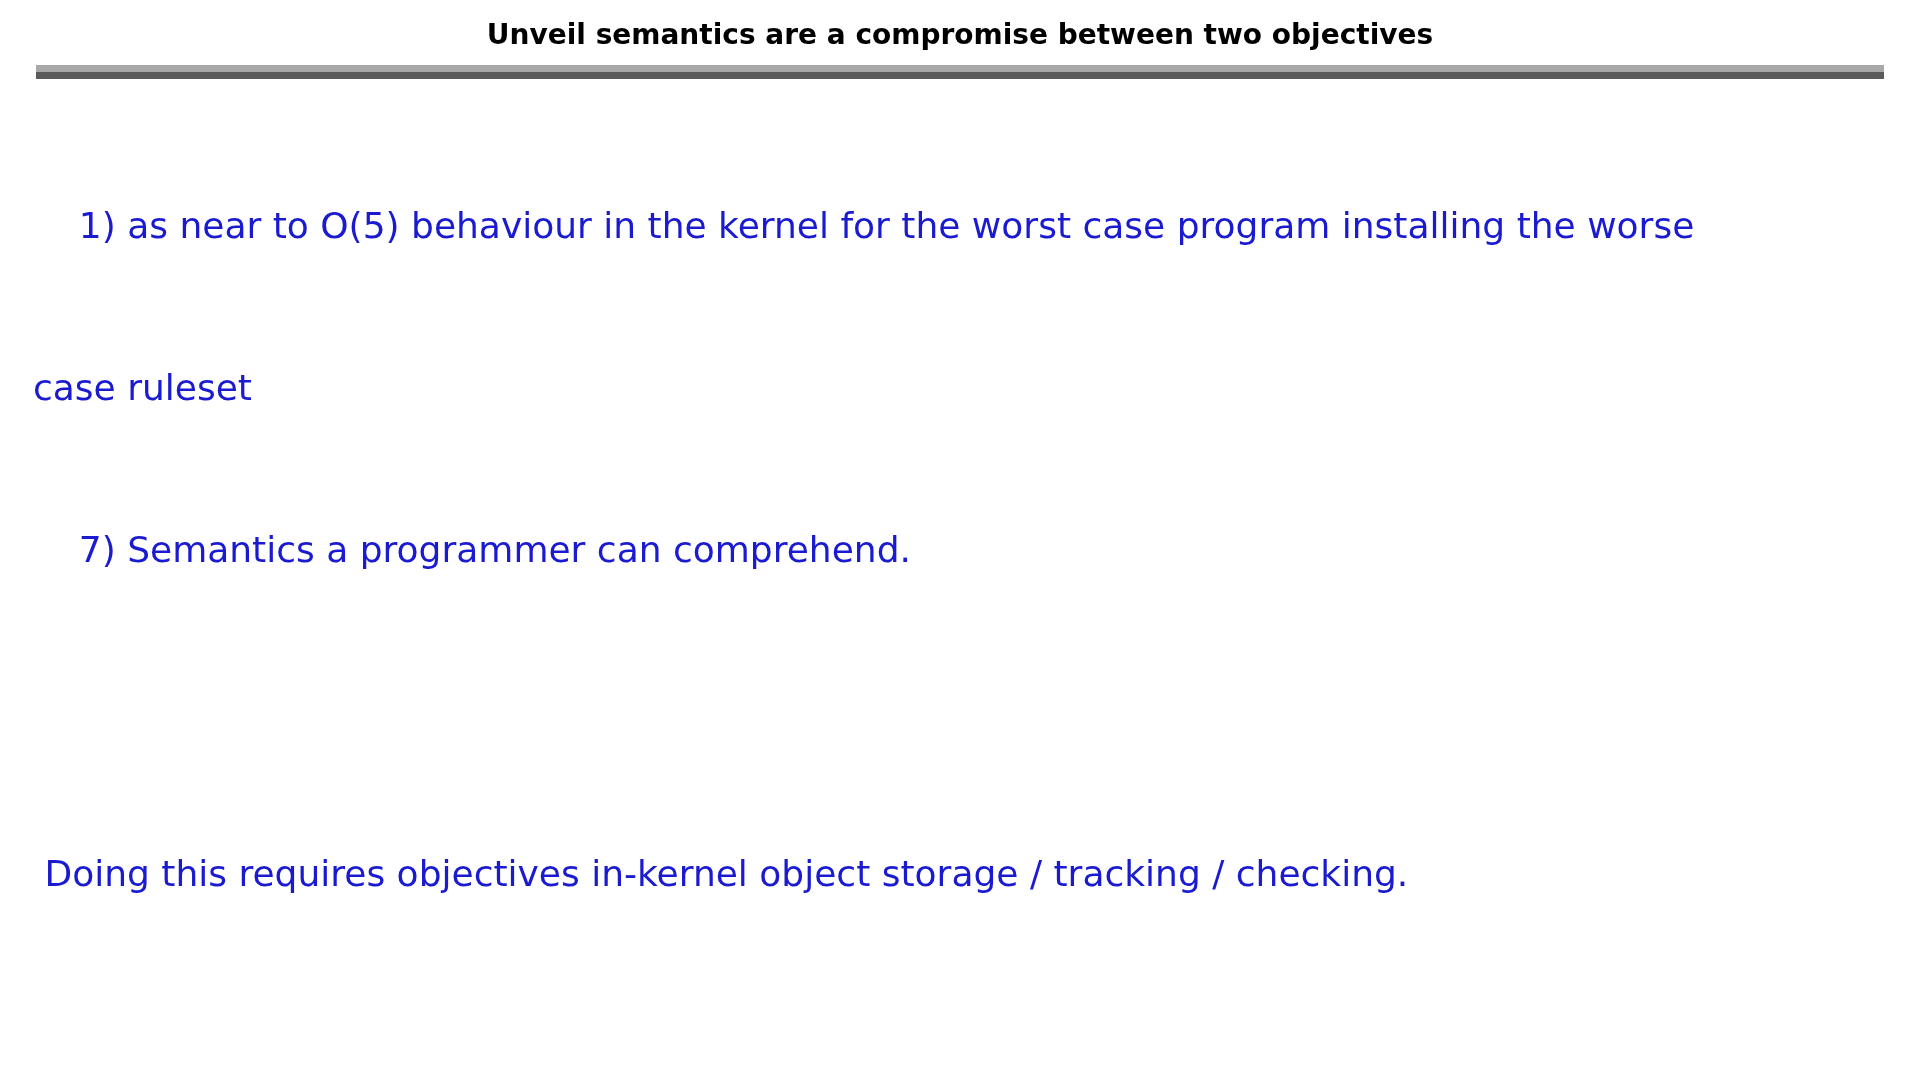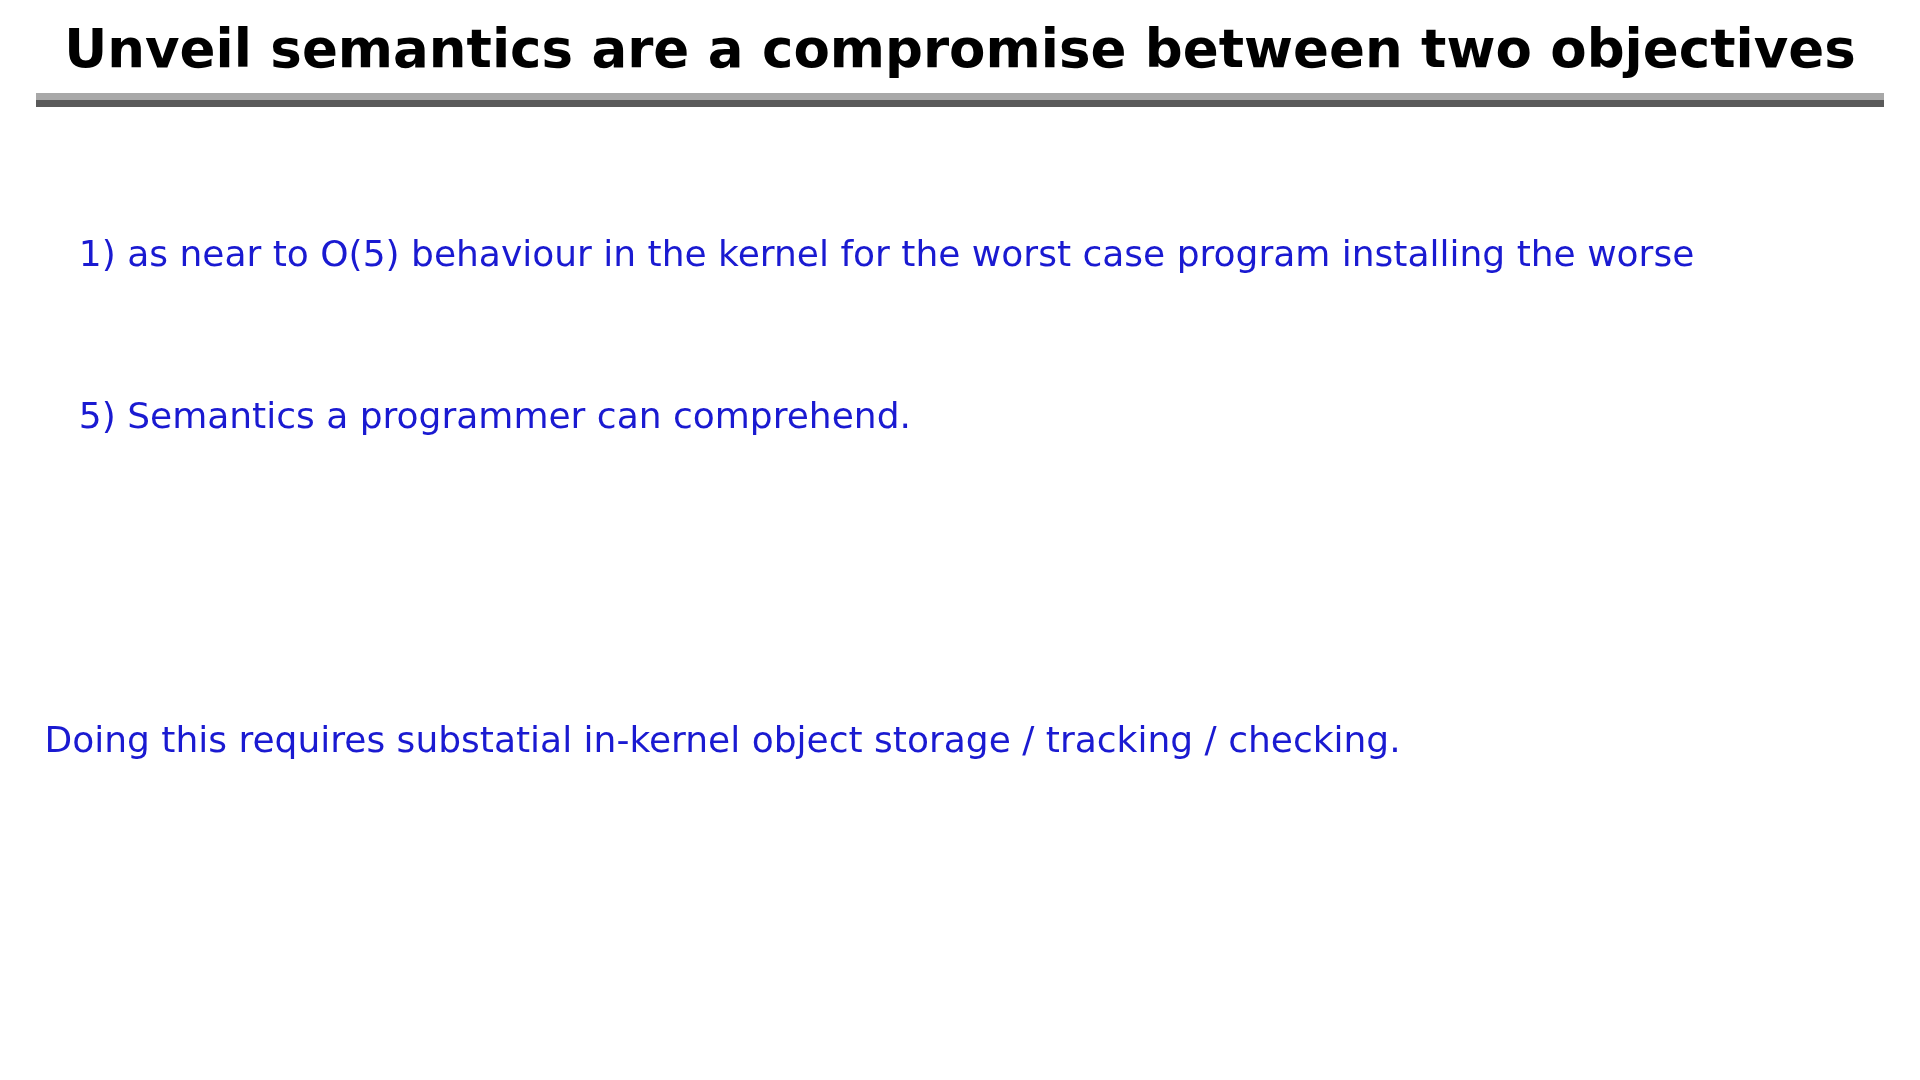--- a/index.html
+++ b/index.html
@@ -11,21 +11,21 @@
     position: relative;
     width: 1920px;
     height: 1080px;
     background: #ffffff;
     overflow: hidden;
     font-family: "DejaVu Sans", sans-serif;
   }
   .title {
     padding-top: 18px;
     text-align: center;
-    font-size: 53px;
+    font-size: 28px;
     font-weight: bold;
     color: var(--title-color, #000000);
     white-space: pre;
   }
   .divider {
     margin: 14px 36px 0 36px;
     height: 14px;
     font-size: 0;
     line-height: 0;
   }
@@ -53,23 +53,24 @@
 <body>
 
 <div class="slide">
   <div class="title">Unveil semantics are a compromise between two objectives</div>
   <div class="divider">
     <div class="divider-top"></div>
     <div class="divider-bottom"></div>
   </div>
   <div class="body-text">
     <div class="line">    1) as near to O(5) behaviour in the kernel for the worst case program installing the worse</div>
-    <div class="line">    5) Semantics a programmer can comprehend.</div>
+    <div class="line">case ruleset</div>
+    <div class="line">    7) Semantics a programmer can comprehend.</div>
     <div class="line"></div>
-    <div class="line"> Doing this requires substatial in-kernel object storage / tracking / checking.</div>
+    <div class="line"> Doing this requires objectives in-kernel object storage / tracking / checking.</div>
     <div class="line"></div>
     
     
     
     
     
     
     
     
     

